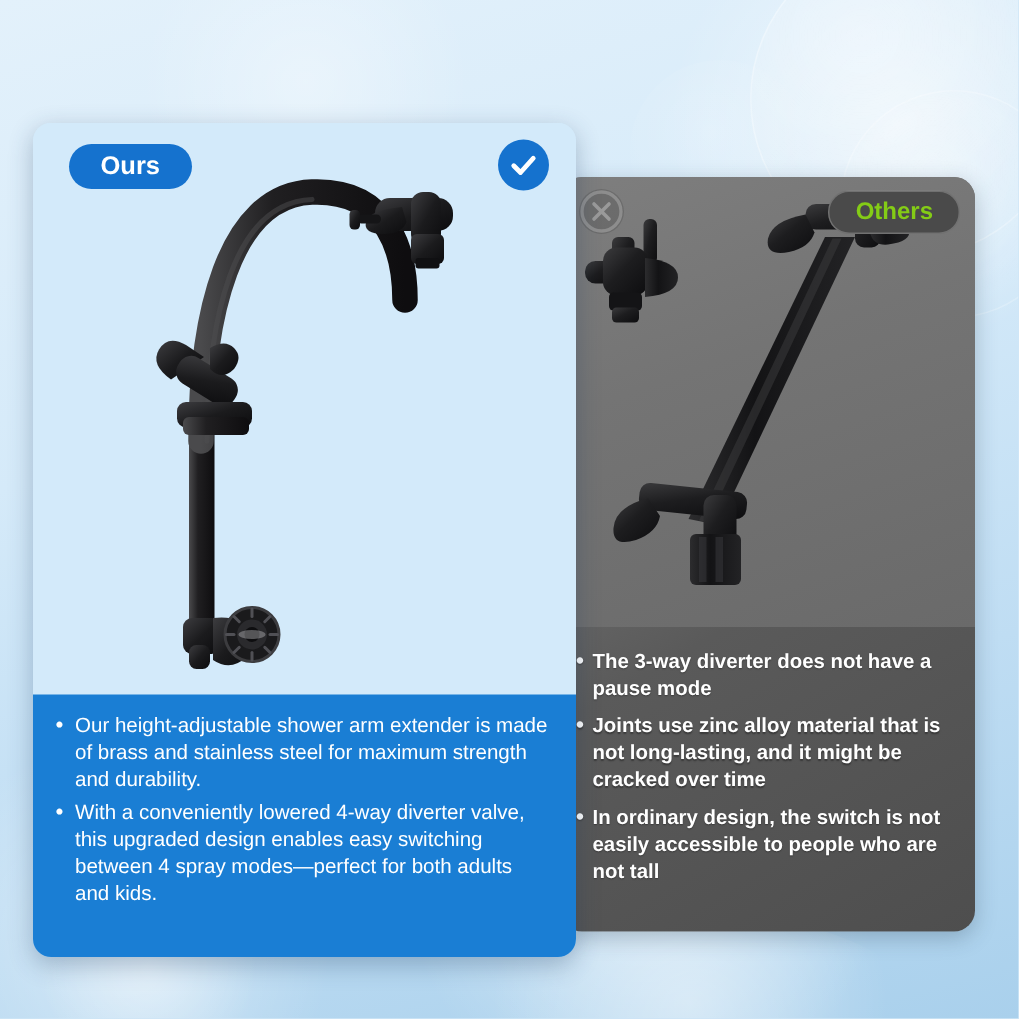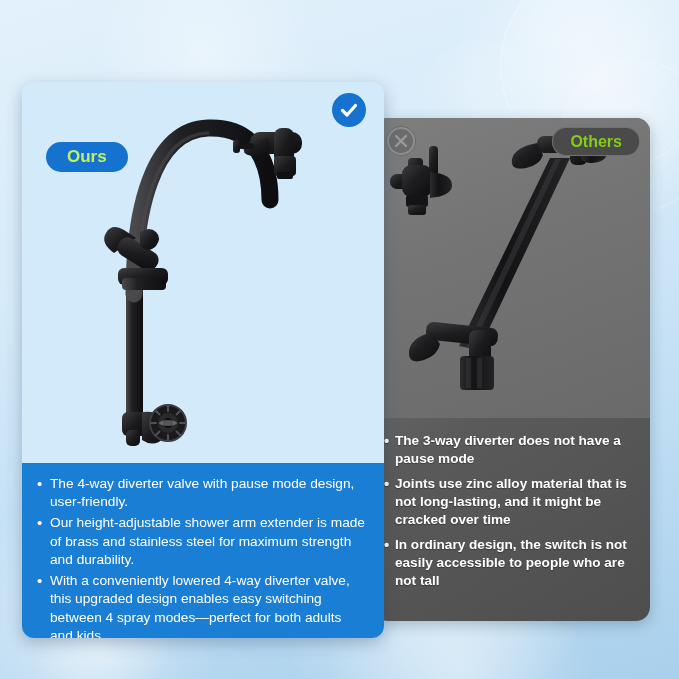--- a/index.html
+++ b/index.html
@@ -145,26 +145,25 @@
     height: 381px;
     background: #d3eafa;
   }
   .pill-ours {
     position: absolute;
     left: 24px; top: 14px;
     height: 30px;
     padding: 0 21px;
     border-radius: 15px;
     background: #1572ce;
-    color: #bef264;
+    color: #ffffff;
     font-size: 17px;
     font-weight: bold;
     display: flex; align-items: center;
     z-index: 4;
-    margin-top: 46px;
   }
   .check-badge {
     position: absolute;
     right: 18px; top: 11px;
     width: 34px; height: 34px;
     border-radius: 50%;
     background: #1572ce;
     display: flex; align-items: center; justify-content: center;
     z-index: 4;
   }
@@ -342,20 +341,19 @@
     </div>
 
     <div class="check-badge">
       <svg width="22" height="22" viewBox="0 0 22 22">
         <path d="M4.5 11.5 L9 16 L17.5 6.5" stroke="#ffffff" stroke-width="3.2" fill="none" stroke-linecap="round" stroke-linejoin="round"></path>
       </svg>
     </div>
 
     <div class="ours-list">
       <ul>
-        <li><span>The 4-way diverter valve with pause mode design, user-friendly.</span></li>
         <li><span>Our height-adjustable shower arm extender is made of brass and stainless steel for maximum strength and durability.</span></li>
         <li><span>With a conveniently lowered 4-way diverter valve, this upgraded design enables easy switching between 4 spray modes—perfect for both adults and kids.</span></li>
       </ul>
     </div>
   </div>
 
 </div>
 
 </body></html>

